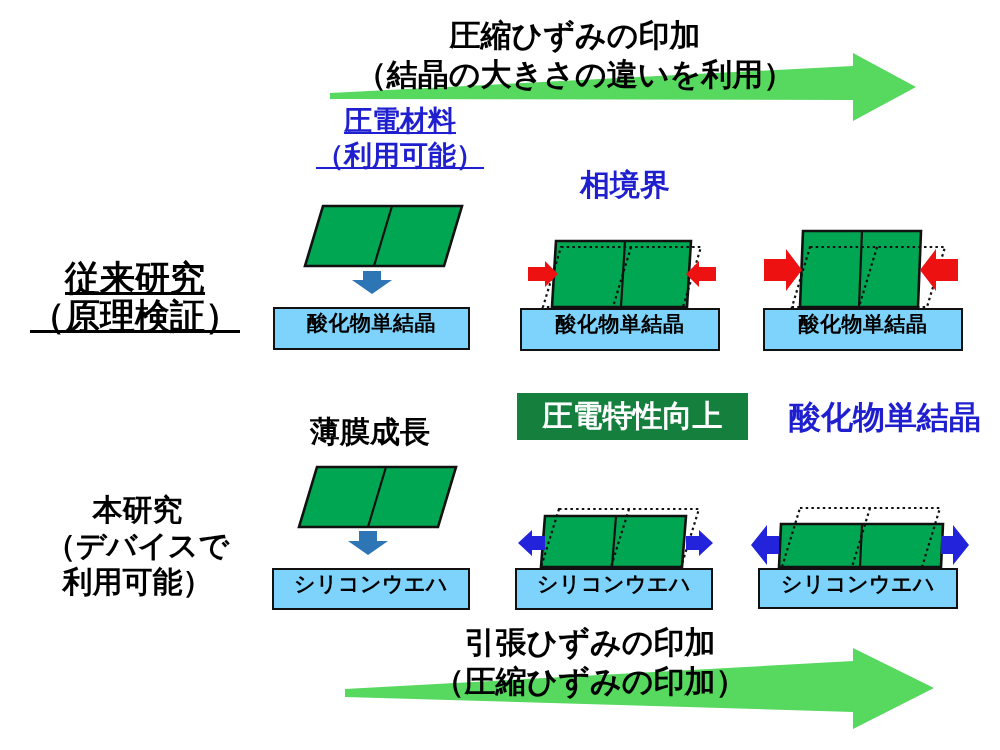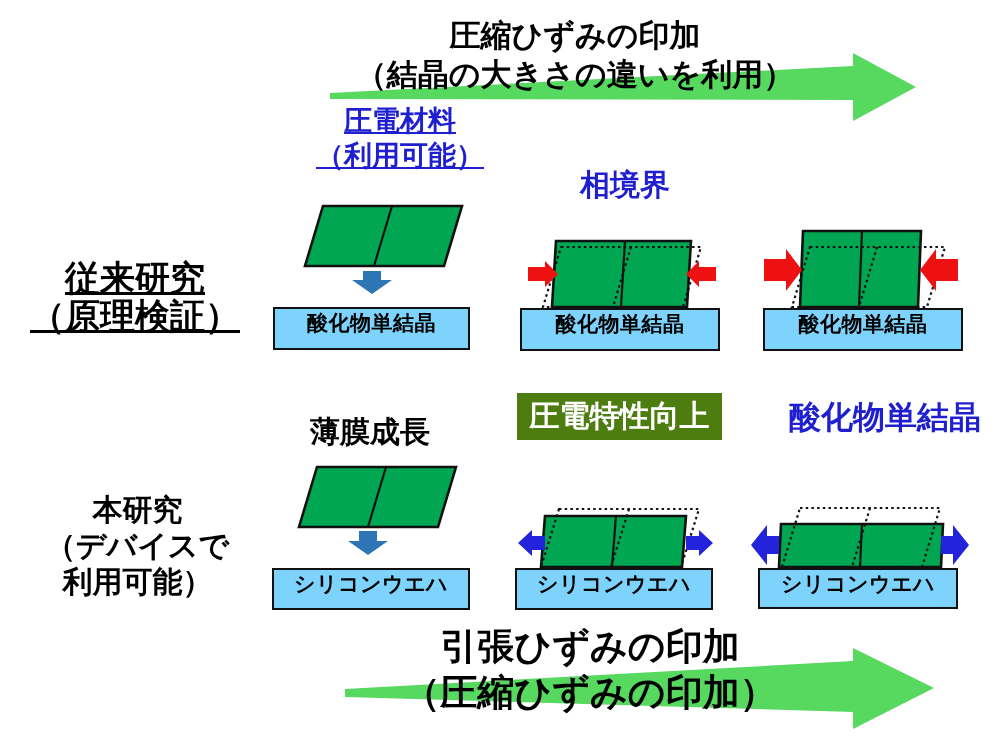--- a/index.html
+++ b/index.html
@@ -12,22 +12,22 @@
     white-space:nowrap; line-height:1.25; z-index:3;
   }
   .blue  { color:#1f1fd0; }
   .substrate {
     position:absolute; background:#7dd3fc; border:2.5px solid #111;
     display:flex; align-items:flex-start; justify-content:center;
     font-weight:bold; font-size:21px; color:#000; z-index:1;
     box-sizing:border-box; letter-spacing:0.5px;
   }
   .redbox {
-    position:absolute; left:517px; top:393px; width:205px; height:47px;
-    background:#4d7c0f; display:flex; align-items:center; justify-content:center;
+    position:absolute; left:517px; top:393px; width:231px; height:47px;
+    background:#15803d; display:flex; align-items:center; justify-content:center;
     font-weight:bold; font-size:30px; color:#fff; z-index:3;
   }
   svg.layer { position:absolute; left:0; top:0; z-index:2; pointer-events:none; }
 </style>
 </head>
 <body>
 
 <div class="canvas">
 
   <div class="substrate" style="left:273px; top:307px; width:197px; height:43px;">
@@ -129,18 +129,18 @@
   </div>
 
   <div class="lbl blue" style="left:775px; top:397px; width:220px; font-size:32px;">酸化物単結晶</div>
 
   <div class="lbl" style="left:30px; top:492px; width:215px; font-size:30px; line-height:36px;">
     <div>本研究</div>
     <div>（デバイスで</div>
     <div>利用可能）</div>
   </div>
 
-  <div class="lbl" style="left:285px; top:624px; width:610px; font-size:37px;">
+  <div class="lbl" style="left:285px; top:624px; width:610px; font-size:31px;">
     <div>引張ひずみの印加</div>
     <div>（圧縮ひずみの印加）</div>
   </div>
 
 </div>
 
 </body></html>

